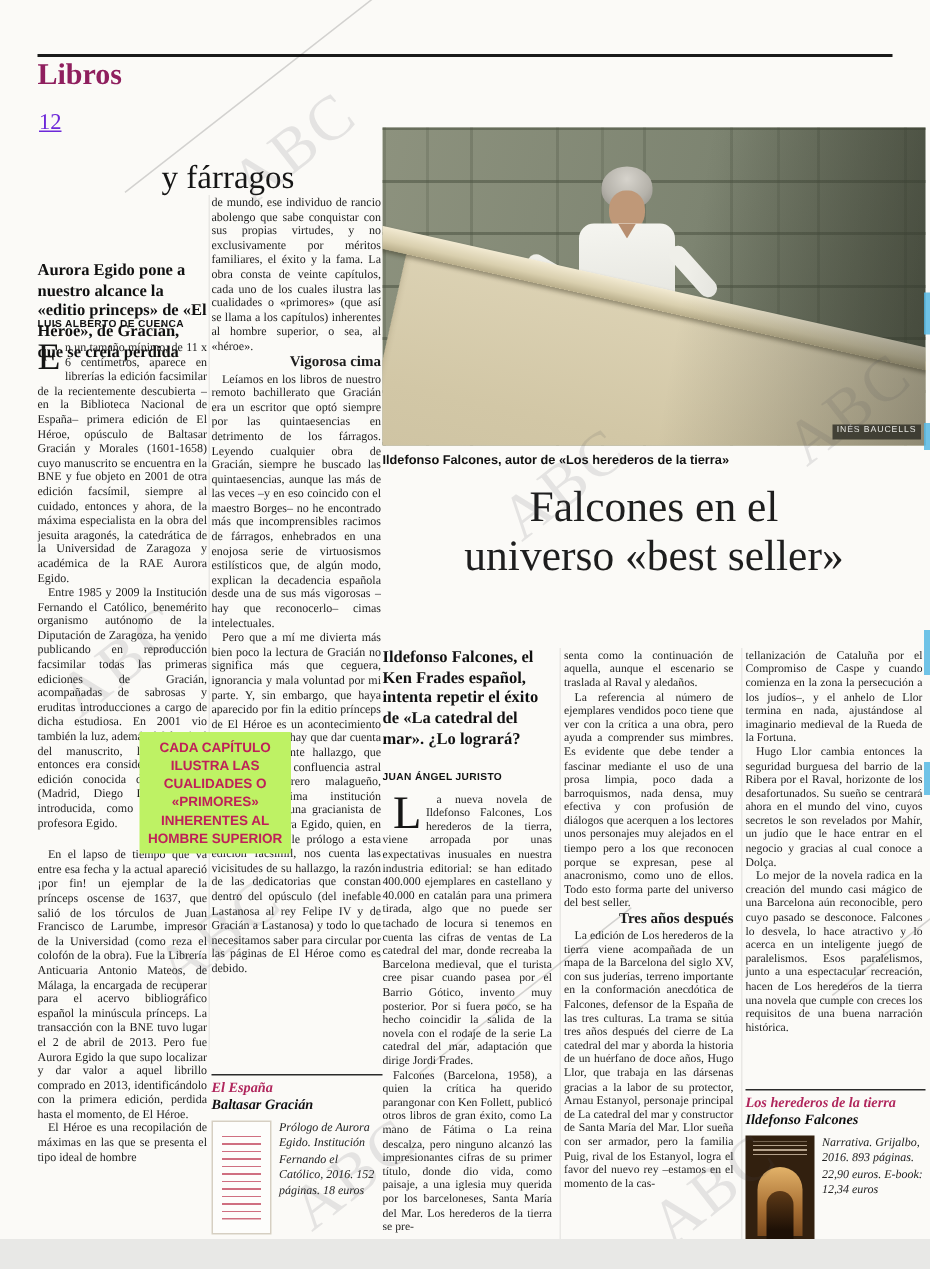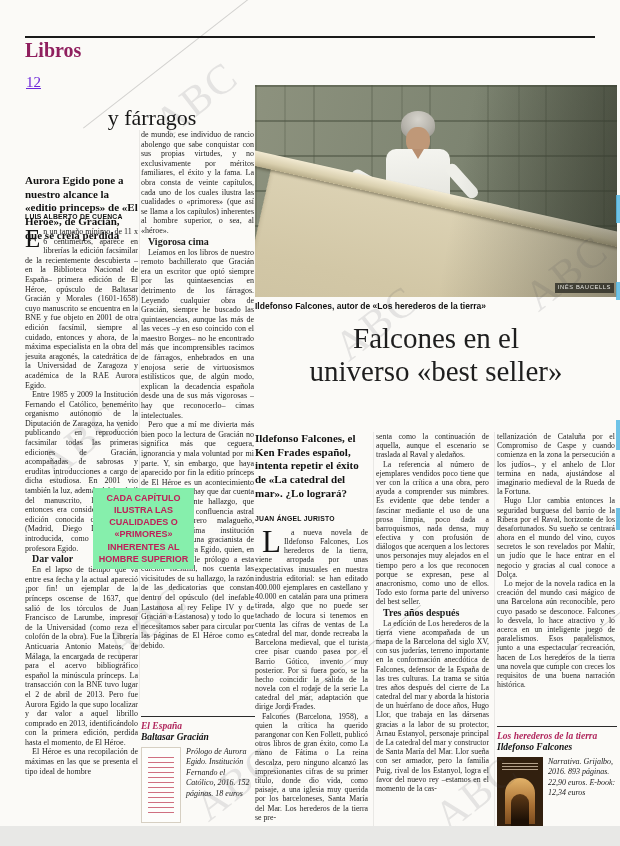--- a/index.html
+++ b/index.html
@@ -13,24 +13,24 @@
 
   
   .a1-title{position:absolute;left:48px;top:82px;width:208px;text-align:center;font:22px/1.08 "Liberation Serif",serif;color:#161616;}
   .a1-lede{position:absolute;left:25px;top:130px;width:113px;font:bold 11px/1.24 "Liberation Serif",serif;color:#111;margin-top:44px;}
   .a1-byline{position:absolute;left:25px;top:214px;font:bold 6.8px/1 "Liberation Sans",sans-serif;letter-spacing:.25px;color:#111;}
   .bodycol{position:absolute;overflow:hidden;text-align:justify;font:8px/1.2 "Liberation Serif",serif;color:#1d1d1d;}
   .a1-col1{left:25px;top:227px;width:113px;height:617px;}
   .a1-col2{left:141px;top:130px;width:113px;height:583px;}
   .bodycol p{margin:0;}
   .bodycol p + p{text-indent:7px;}
-  .subhead{font:bold 10px/1.2 "Liberation Serif",serif;margin:4px 0 1px;text-align:left;text-indent:0;}
+  .subhead{font:bold 10px/1.2 "Liberation Serif",serif;margin:4px 0 1px;text-align:right;text-indent:0;}
   .dropcap{float:left;font:25px/21px "Liberation Serif",serif;padding:1px 3px 0 0;color:#151515;}
   .dropcap.big{font-size:31px;line-height:26px;}
-  .pullquote{position:absolute;left:93px;top:488px;width:97px;background:#86efac;padding:4px 2px;
+  .pullquote{position:absolute;left:93px;top:488px;width:97px;background:#bef264;padding:4px 2px;
              font:bold 9px/1.35 "Liberation Sans",sans-serif;color:#bf2059;text-align:center;}
 
   
   .colrule{position:absolute;width:1px;background:rgba(0,0,0,.07);}
   .cr1{left:139px;top:130px;height:570px;}
   .cr2{left:372.5px;top:432px;height:400px;}
   .cr3{left:494px;top:432px;height:400px;}
 
   
   .a2-photo{position:absolute;left:255px;top:85px;width:362px;height:212px;overflow:hidden;

